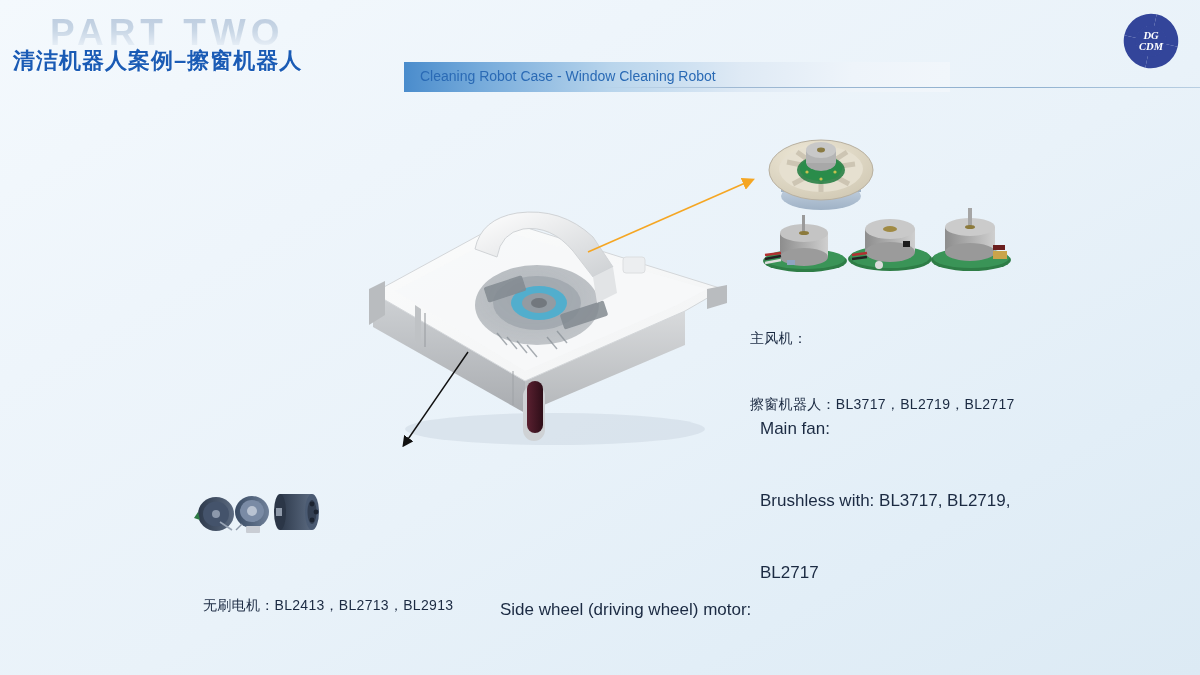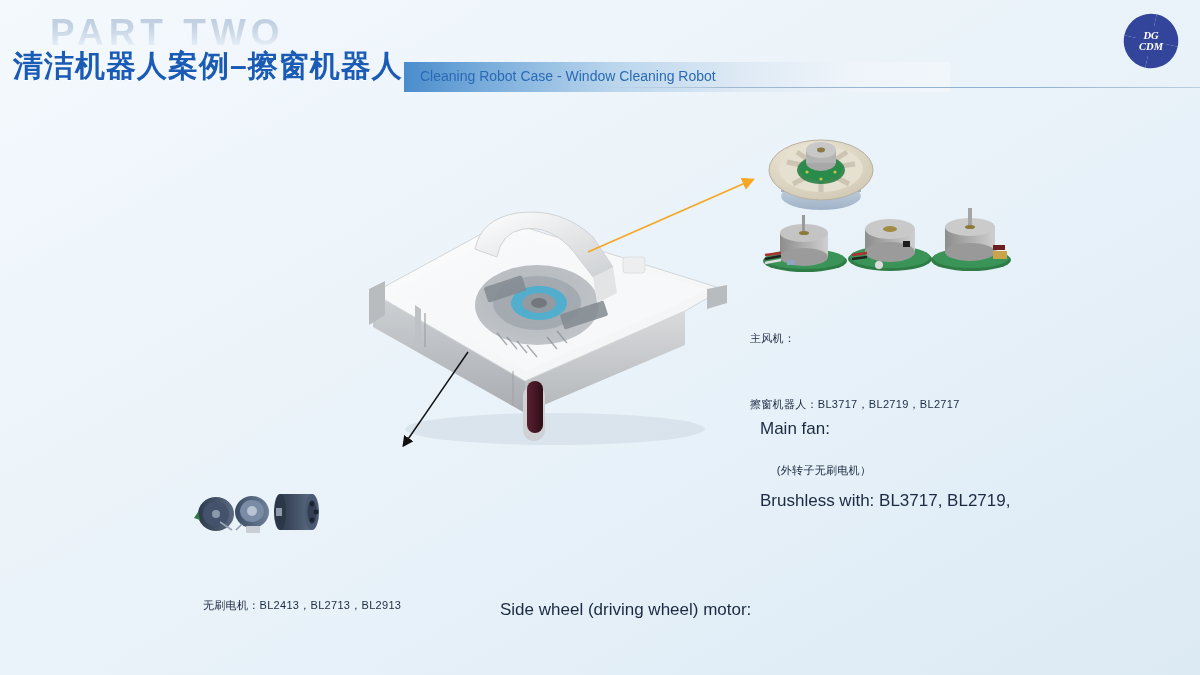--- a/index.html
+++ b/index.html
@@ -14,21 +14,21 @@
   
   .watermark {
     position:absolute; left:50px; top:12px;
     font-size:37px; font-weight:bold; letter-spacing:5px;
     background:linear-gradient(180deg,#b9c9dd 0%,#c9d7e6 45%,#eaf1f8 85%,#f2f7fb 100%);
     -webkit-background-clip:text; background-clip:text; color:transparent;
     font-family:Liberation Sans, sans-serif; white-space:nowrap;
   }
   .main-title {
     position:absolute; left:13px; top:46px;
-    font-size:30px; font-weight:bold; color:#1a5bb5;
+    font-size:22px; font-weight:bold; color:#1a5bb5;
     letter-spacing:1px; white-space:nowrap;
     text-shadow:0 1px 0 rgba(255,255,255,.6);
   }
   .subtitle-bar {
     position:absolute; left:404px; top:62px; width:546px; height:30px;
     background:linear-gradient(90deg,#4a8ccc 0%,#76abdb 14%,#b9d5ec 38%,#dfeaf5 62%,#eef4fa 82%,#f1f6fb 100%);
   }
   .subtitle-bar span {
     position:absolute; left:16px; top:6px;
     font-size:14px; color:#2a6ab5; white-space:nowrap;
@@ -47,21 +47,21 @@
   
   .fan-photo { position:absolute; left:757px; top:122px; width:128px; height:96px; }
   .motors-row { position:absolute; left:757px; top:205px; width:255px; height:75px; }
   .side-motors { position:absolute; left:192px; top:482px; width:135px; height:60px; }
 
   
   .arrow-layer { position:absolute; inset:0; pointer-events:none; }
 
   
   .txt { position:absolute; color:#1b2a42; white-space:pre; }
-  .cn { font-size:11px; line-height:22px; letter-spacing:.3px; }
+  .cn { font-size:14px; line-height:22px; letter-spacing:.3px; }
   .en { font-size:17px; line-height:24px; }
 
   .block-fan-cn  { left:750px; top:283px; }
   .block-fan-en  { left:760px; top:369px; }
   .block-side-cn { left:203px; top:550px; }
   .block-side-en { left:500px; top:550px; }
 </style>
 </head>
 <body>
 
@@ -304,26 +304,26 @@
         <path d="M0 0 L8 4 L0 8 Z" fill="#111111"></path>
       </marker>
     </defs>
     <line x1="588" y1="252" x2="752" y2="180" stroke="#f5a623" stroke-width="1.6" marker-end="url(#mOrange)"></line>
     <line x1="468" y1="352" x2="404" y2="445" stroke="#111111" stroke-width="1.4" marker-end="url(#mBlack)"></line>
   </svg>
 
   <div class="txt cn block-fan-cn">
     <div>主风机：</div>
     <div>擦窗机器人：BL3717，BL2719，BL2717</div>
-    <div>        (外转子无刷电机）</div>
   </div>
 
   <div class="txt en block-fan-en">
     <div>Main fan:</div>
     <div>Brushless with: BL3717, BL2719,</div>
+    <div>BL2717</div>
     
   </div>
 
   <div class="txt cn block-side-cn">
     <div>无刷电机：BL2413，BL2713，BL2913</div>
     
     
   </div>
 
   <div class="txt en block-side-en">

